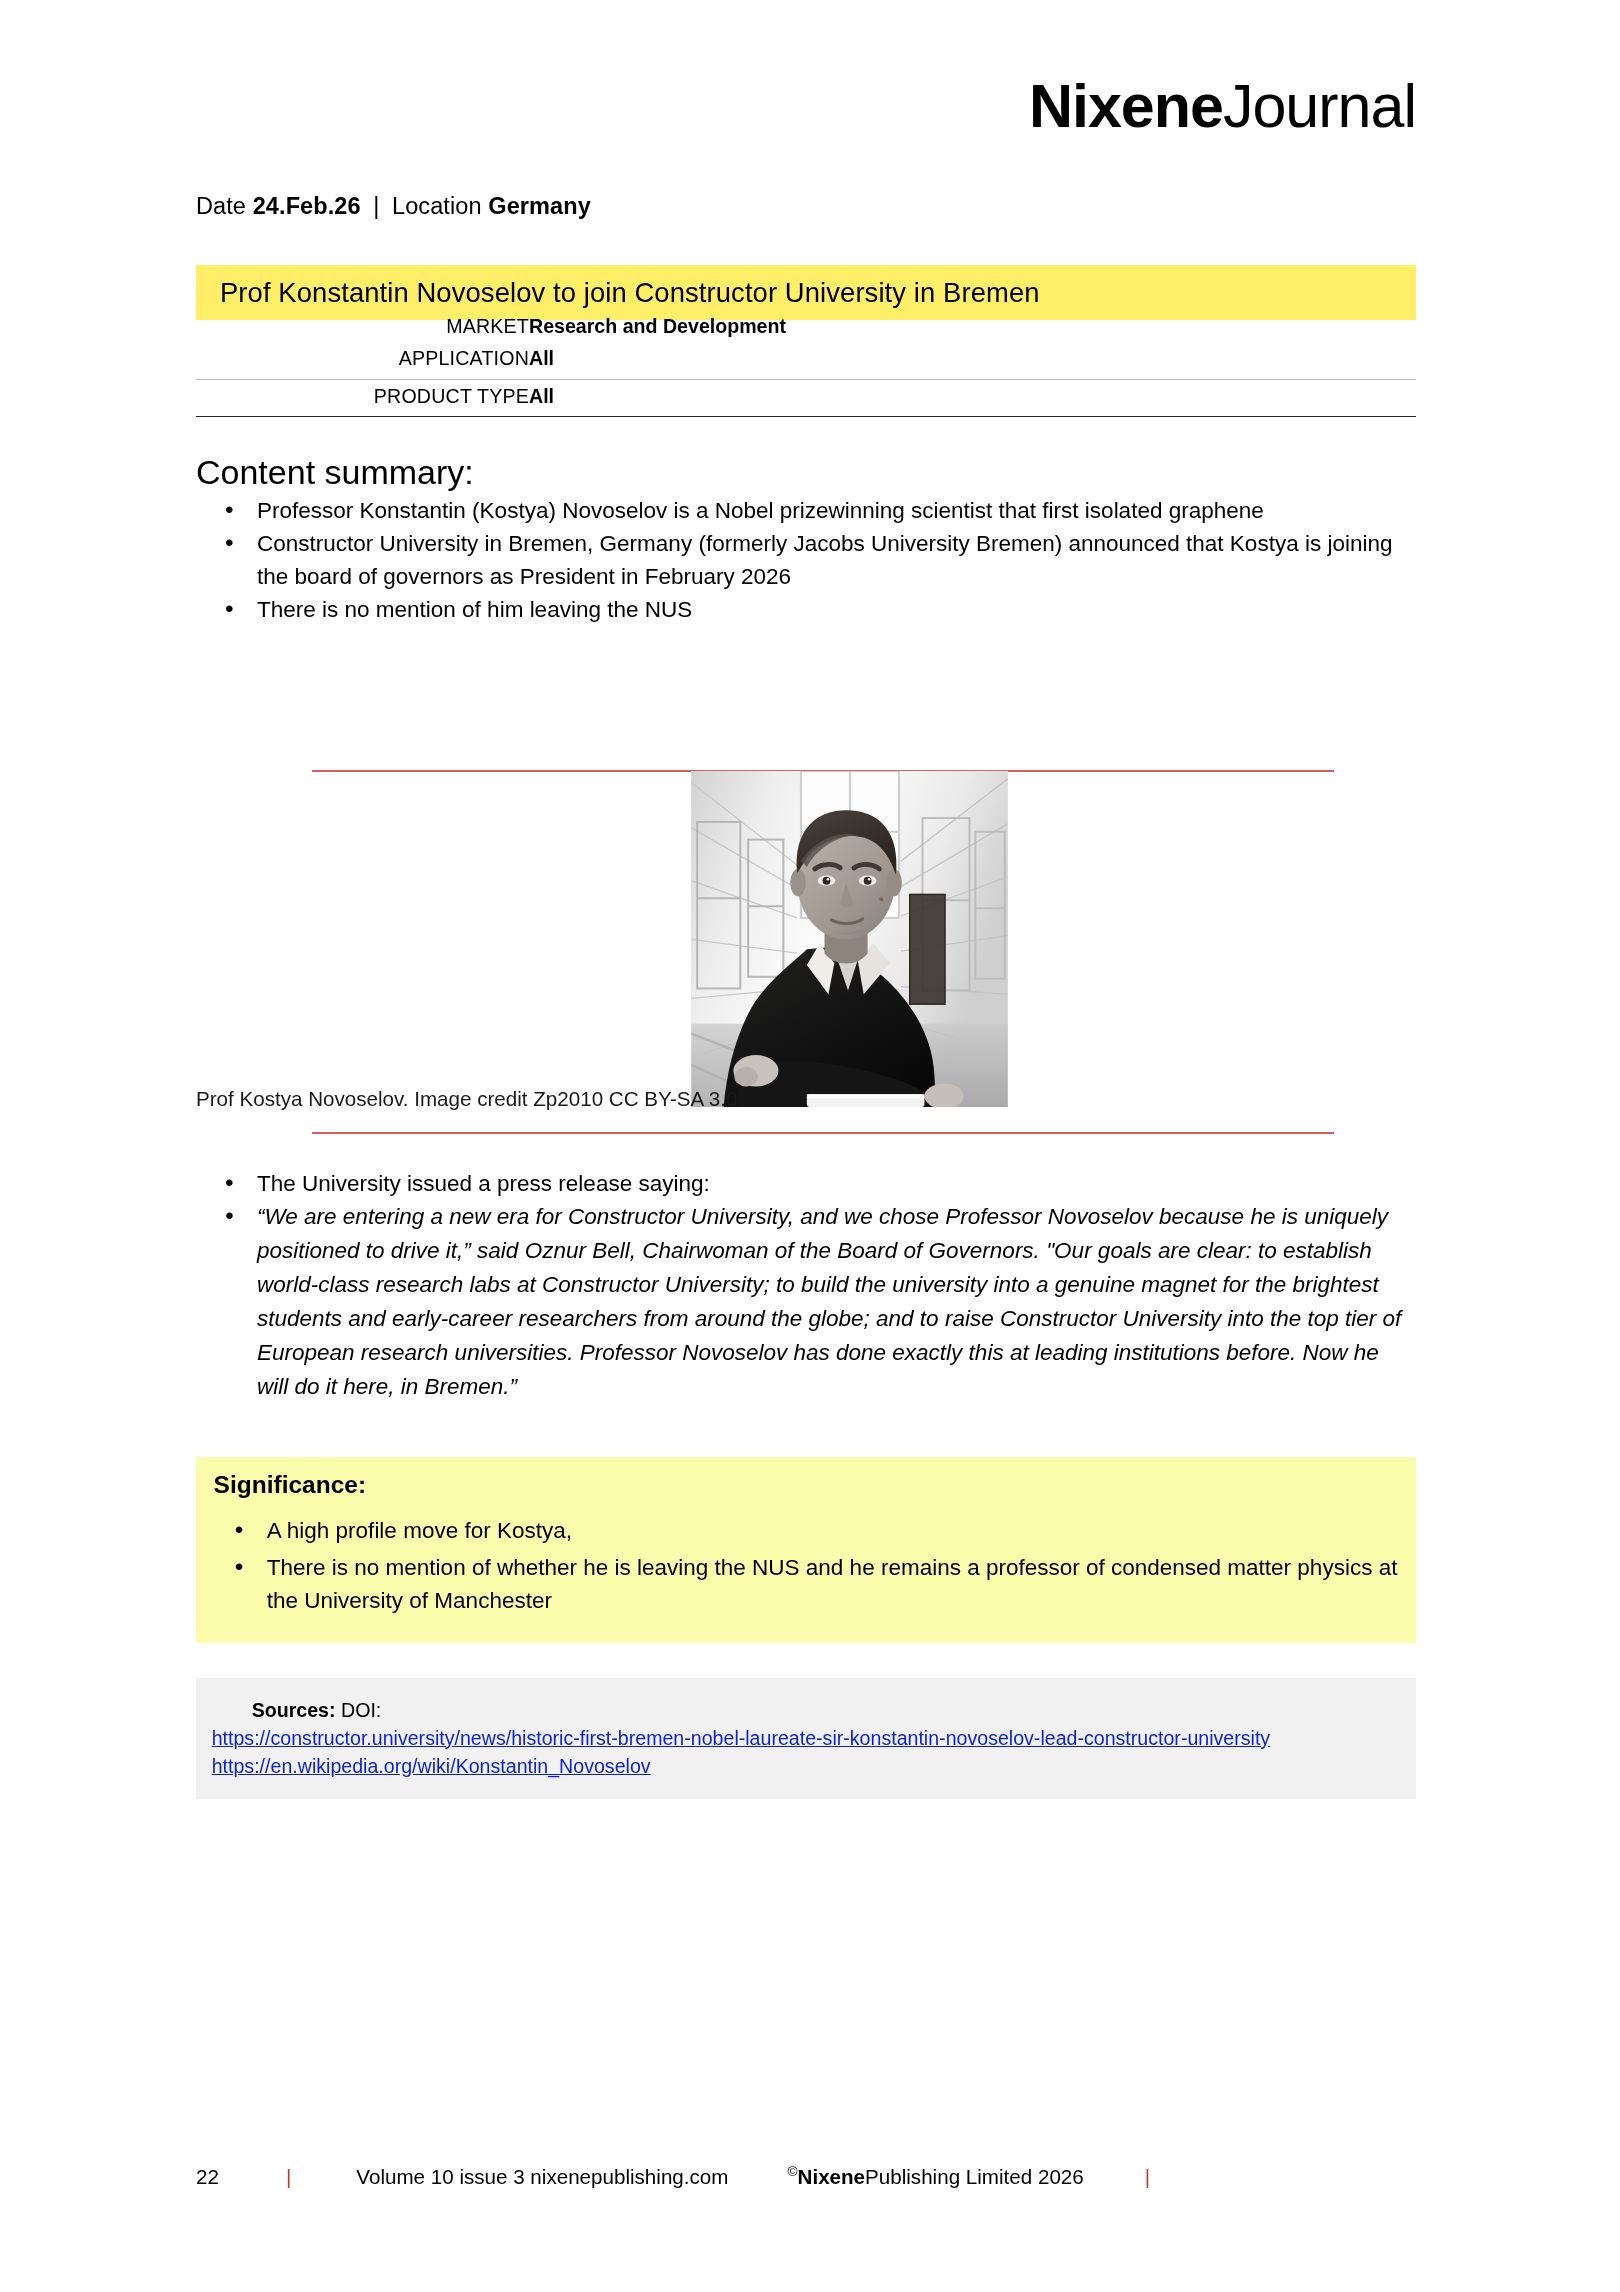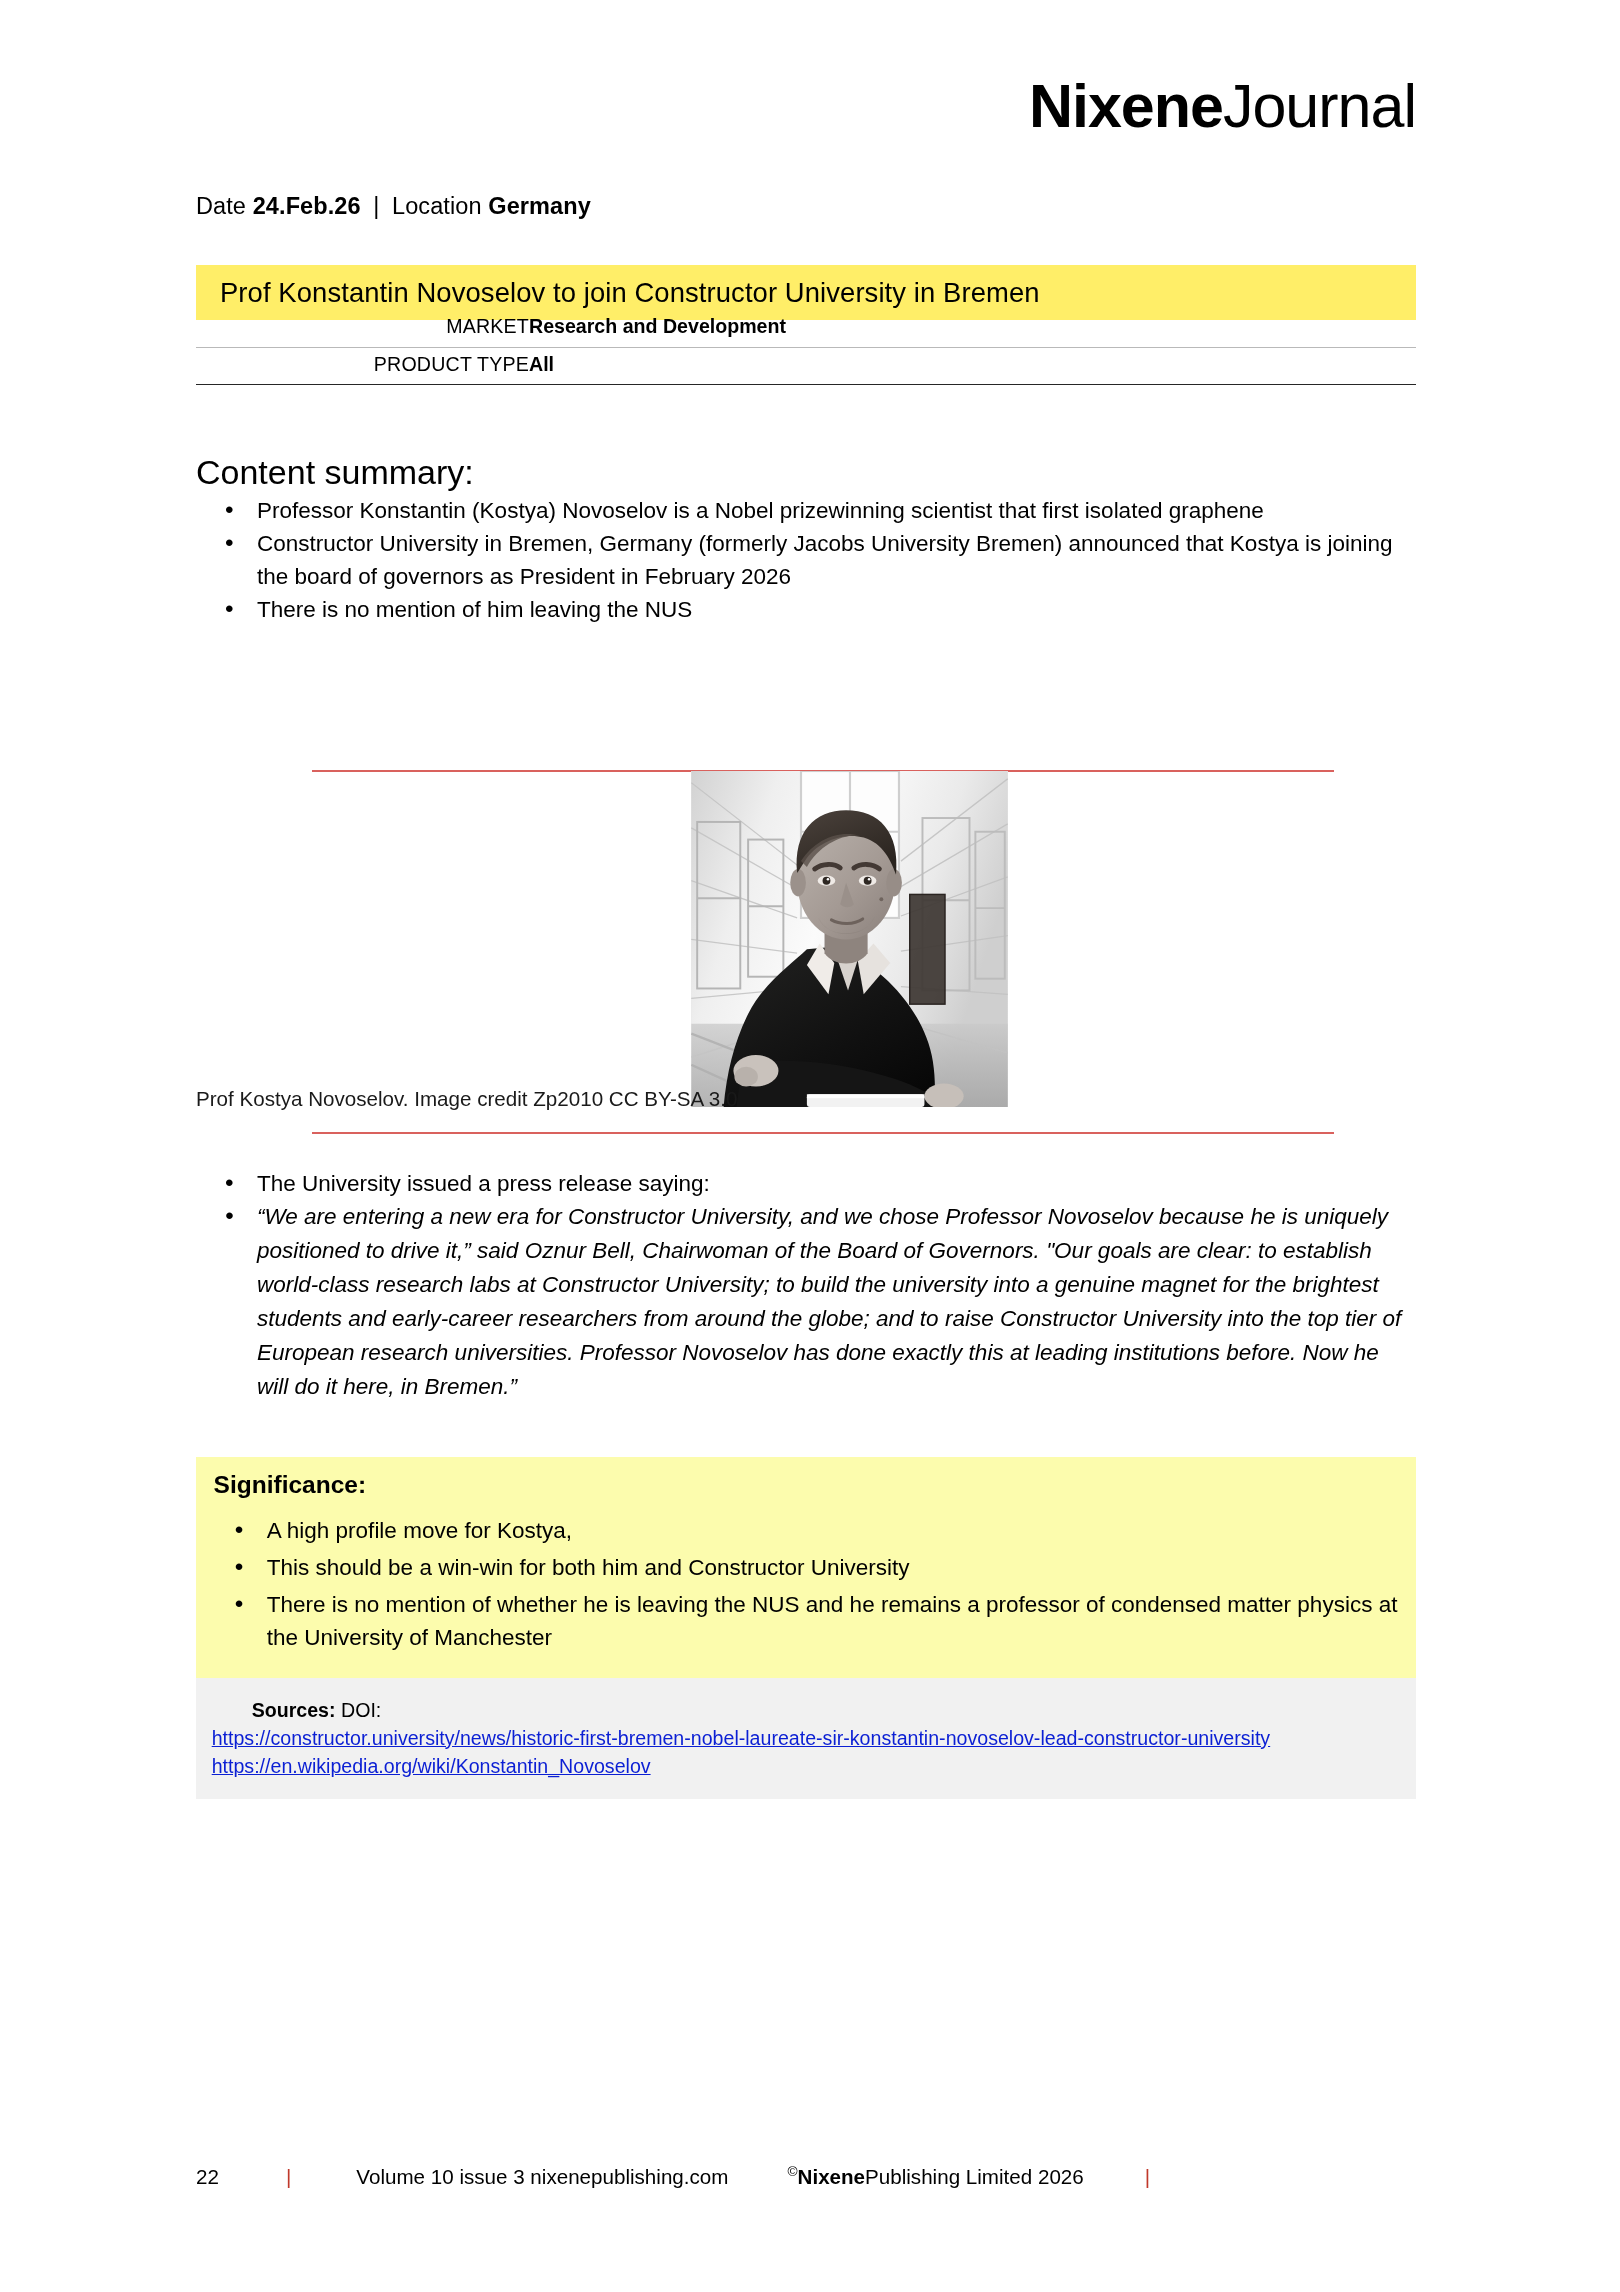--- a/index.html
+++ b/index.html
@@ -263,20 +263,24 @@
     <div class="title-band">
       <span class="t">Prof Konstantin Novoselov to join Constructor University in Bremen</span>
     </div>
 
     <div class="meta">
       <table>
         <tbody>
             <tr>
           <td class="k">MARKET</td>
           <td class="v">Research and Development</td>
+        </tr>
+        <tr>
+          <td class="k">APPLICATION</td>
+          <td class="v">All</td>
         </tr>
         <tr class="divider">
           <td></td>
           <td></td>
         </tr>
         <tr>
           <td class="k">PRODUCT TYPE</td>
           <td class="v">All</td>
         </tr>
       </tbody>
@@ -443,21 +447,20 @@
 
     <ul class="bul quote-list">
       <li>The University issued a press release saying:</li>
       <li class="q">“We are entering a new era for Constructor University, and we chose Professor Novoselov because he is uniquely positioned to drive it,” said Oznur Bell, Chairwoman of the Board of Governors. "Our goals are clear: to establish world-class research labs at Constructor University; to build the university into a genuine magnet for the brightest students and early-career researchers from around the globe; and to raise Constructor University into the top tier of European research universities. Professor Novoselov has done exactly this at leading institutions before. Now he will do it here, in Bremen.”</li>
     </ul>
 
     <div class="significance">
       <div class="sig-h">Significance:</div>
       <ul class="bul">
         <li>A high profile move for Kostya,</li>
-        <li>This should be a win-win for both him and Constructor University</li>
         <li>There is no mention of whether he is leaving the NUS and he remains a professor of condensed matter physics at the University of Manchester</li>
       </ul>
     </div>
 
     <div class="sources">
       <span class="s-lbl">Sources:</span>
       <span class="doi">DOI:</span>
       <a class="url-line" href="#">https://constructor.university/news/historic-first-bremen-nobel-laureate-sir-konstantin-novoselov-lead-constructor-university</a>
       <a class="url-line" href="#">https://en.wikipedia.org/wiki/Konstantin_Novoselov</a>
     </div>

